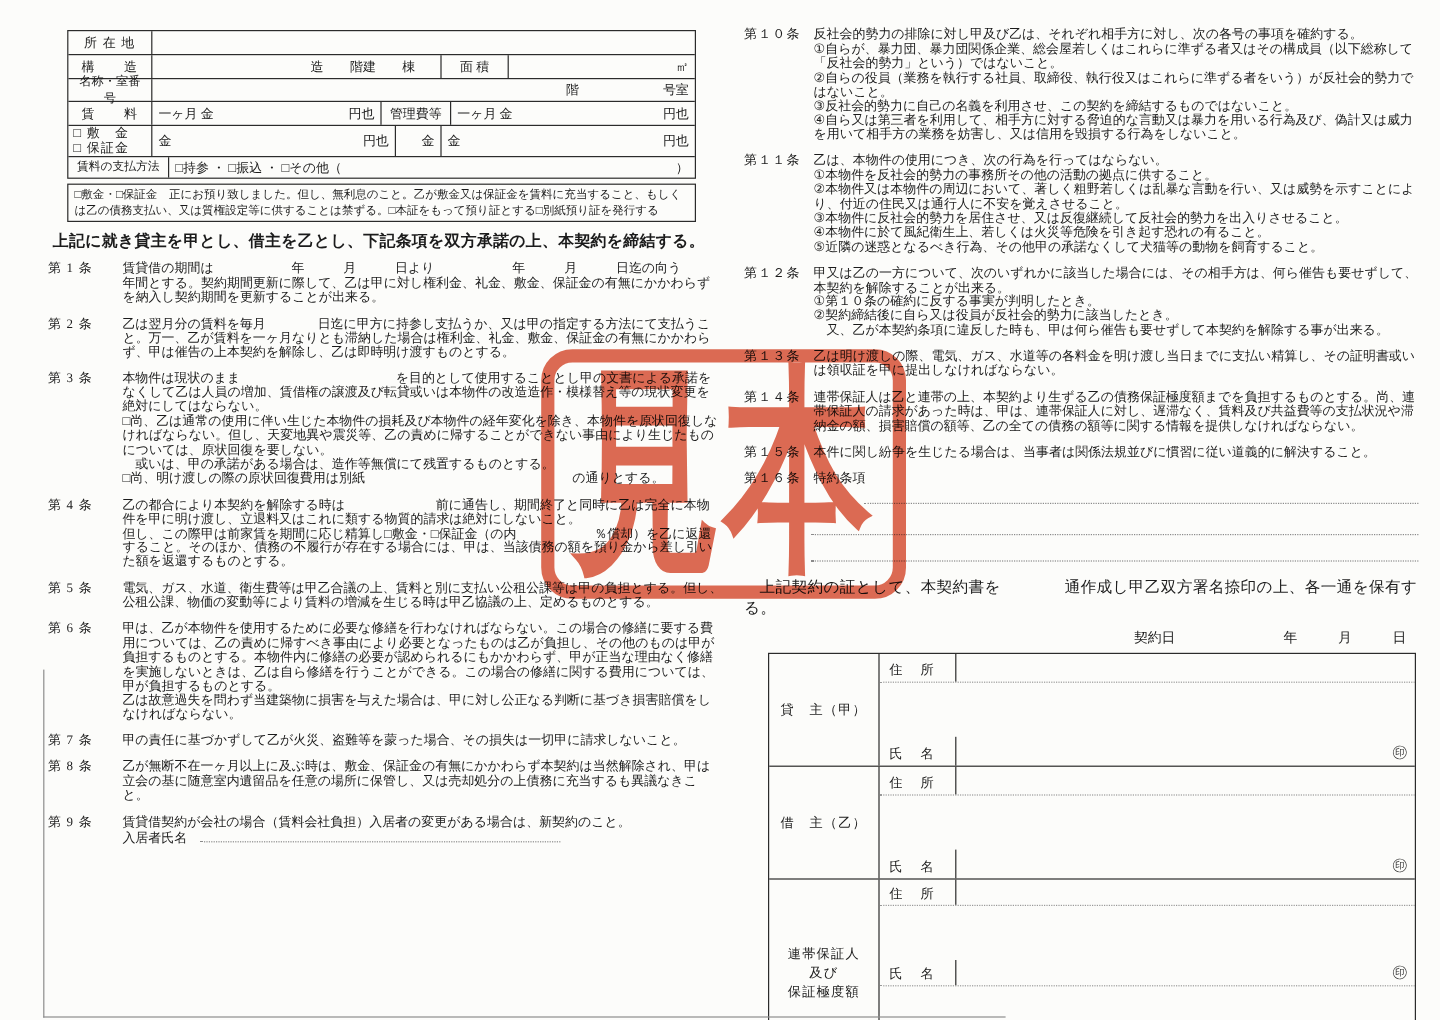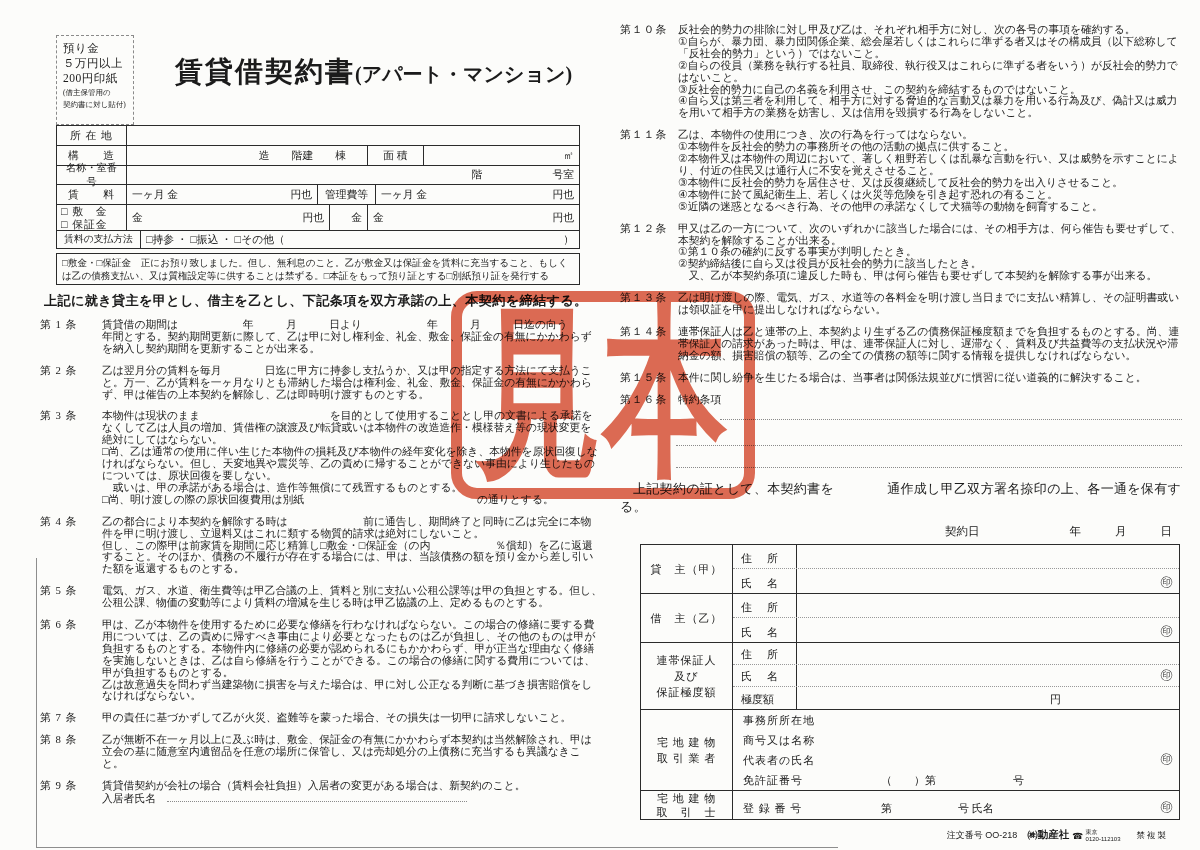--- a/index.html
+++ b/index.html
@@ -57,21 +57,21 @@
   .date-row span { margin-left:34px;font-family:Liberation Serif, serif; }
   .date-row .dl { margin-left:0; }
 
   
   .sig-table { margin-left:20px; margin-top:5px; width:540px; border:1.5px solid #2b2b2b; font-size:11px; }
   .sig-row { display:flex; border-top:1px solid #2b2b2b; }
   .sig-row:first-child { border-top:none; }
   .sig-party { width:92px; flex:none; border-right:1px solid #2b2b2b; display:flex;
                flex-direction:column; align-items:center; justify-content:center;
                letter-spacing:1px; line-height:16px; text-align:center; }
-  .sig-fields { flex:1; display:flex; flex-direction:column; }
+  .sig-fields { flex:1; display:flex; flex-direction:column;gap:45px; }
   .sig-field { display:flex; align-items:stretch; border-bottom:1px dotted #999; }
   .sig-field:last-child { border-bottom:none; }
   .sig-field .flabel { width:64px; flex:none; display:flex; align-items:flex-end;
                        padding:0 0 2px 8px; border-right:1px solid #2b2b2b; letter-spacing:2px; }
   .sig-field .fval { flex:1; display:flex; align-items:flex-end; justify-content:flex-end;
                      padding:0 6px 2px 8px; }
   .sig-field.h24 { min-height:24px; } .sig-field.h22 { min-height:22px; }
   .seal { font-size:13px; color:#2b2b2b; }
   .agency-field { display:flex; align-items:flex-end; min-height:20px; padding:0 6px 2px 10px; }
   .agency-field .alabel { width:108px; flex:none; letter-spacing:1px; }
@@ -100,32 +100,20 @@
                 font-size:122px; color:#d9553a; white-space:nowrap; letter-spacing:2px;
                 transform:scale(1.02,1.5); }
 </style>
 </head>
 <body>
 
 <div class="page">
 
   <div class="col-left">
 
-    <div class="header-area">
-      <div class="dep-box">
-        <div class="l">預り金</div>
-        <div class="l">５万円以上</div>
-        <div class="l">200円印紙</div>
-        <div class="s">(借主保管用の</div>
-        <div class="s">契約書に対し貼付)</div>
-      </div>
-      <div class="title-row">
-        <span class="title-main">賃貸借契約書</span><span class="title-sub">(アパート・マンション)</span>
-      </div>
-    </div>
 
     <div class="ptable">
       <div class="prow h19">
         <div class="pcell plabel">所 在 地</div>
         <div class="pcell sp"></div>
       </div>
       <div class="prow h20">
         <div class="pcell plabel">構　　造</div>
         <div class="pcell" style="width:240px">
           <span class="sp"></span>

